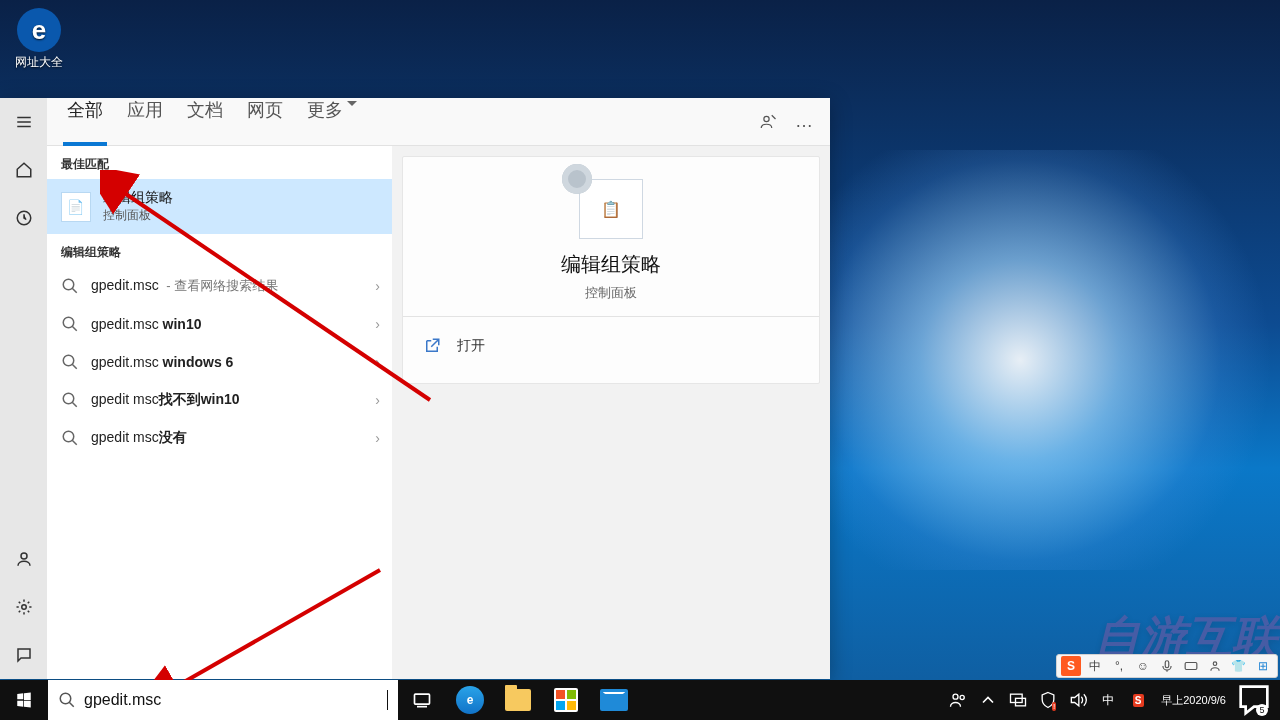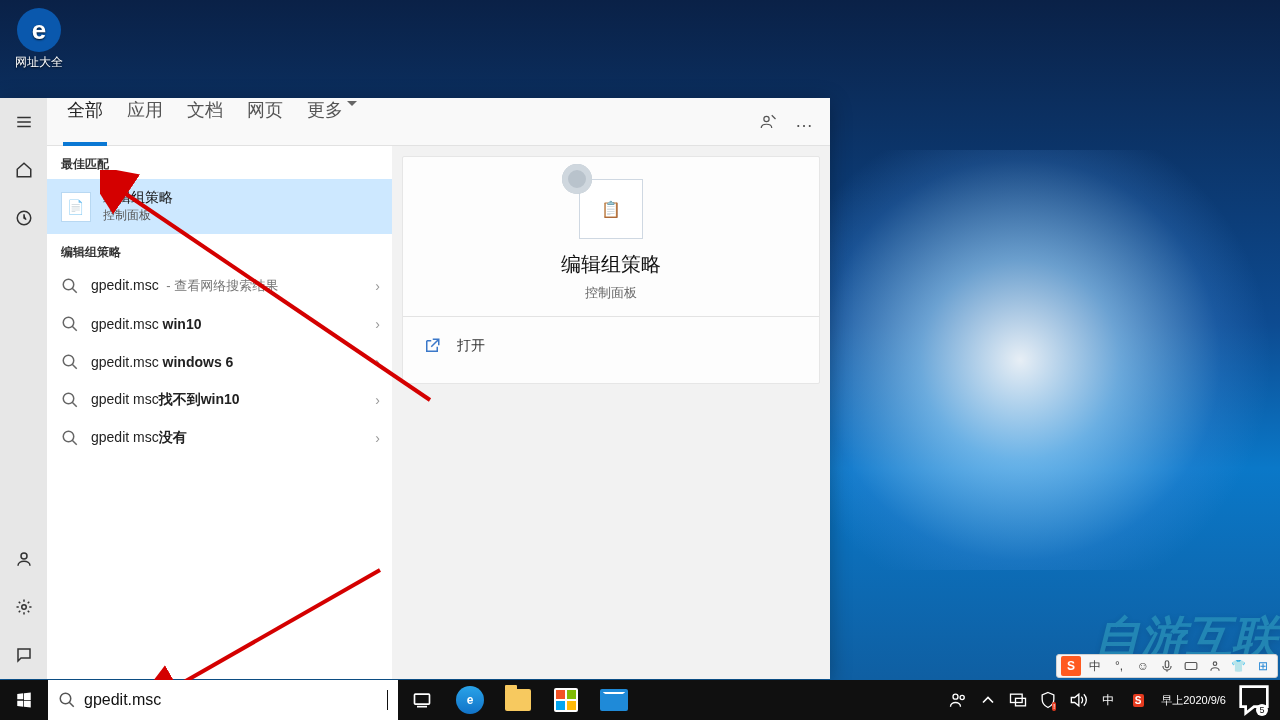--- a/index.html
+++ b/index.html
@@ -63,21 +63,21 @@
   .preview-card .sub { font-size:13px; color:#666; }
   .divider { height:1px; background:#e3e3e3; margin:14px -18px; }
   .action-row { display:flex; align-items:center; gap:16px; padding:6px 2px; font-size:14px; color:#333; text-align:left;}
   .action-row .ico { color:#3b78c9; width:18px; height:18px;}
   
   
   .arrow-annot { position:absolute; pointer-events:none; }
   .arrow-annot svg { width:100%; height:100%; }
 
   
-  .watermark { position:absolute; right:2px; bottom:44px; width:220px; height:76px; opacity:.25; color:#5eead4; font-size:46px; font-weight:700; font-style:italic; display:flex; align-items:center; justify-content:flex-end;}
+  .watermark { position:absolute; right:2px; bottom:44px; width:220px; height:76px; opacity:.25; color:#ec4899; font-size:46px; font-weight:700; font-style:italic; display:flex; align-items:center; justify-content:flex-end;}
   .watermark span{ text-shadow:0 2px 6px rgba(0,0,0,.5);}
 
   
   .ime-bar { position:absolute; right:2px; bottom:42px; height:24px; background:#f6f6f6; border:1px solid #d2d2d2; border-radius:3px; display:flex; align-items:center; padding:0 4px; gap:4px; font-size:12px; color:#444;}
   .ime-bar .cell{ width:20px; height:20px; display:flex; align-items:center; justify-content:center; }
   .ime-bar .logo{ background:#ff5a1f; color:#fff; font-weight:bold; border-radius:2px;}
   .ime-bar svg{width:14px;height:14px;}
 
   
   .taskbar { position:absolute; left:0; right:0; bottom:0; height:40px; background:#101010; display:flex; align-items:stretch; color:#fff; font-size:12px;}

